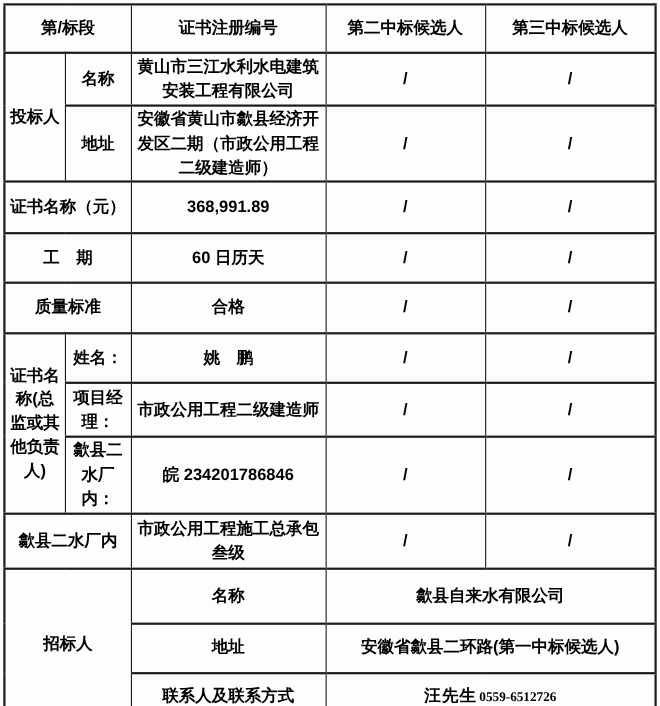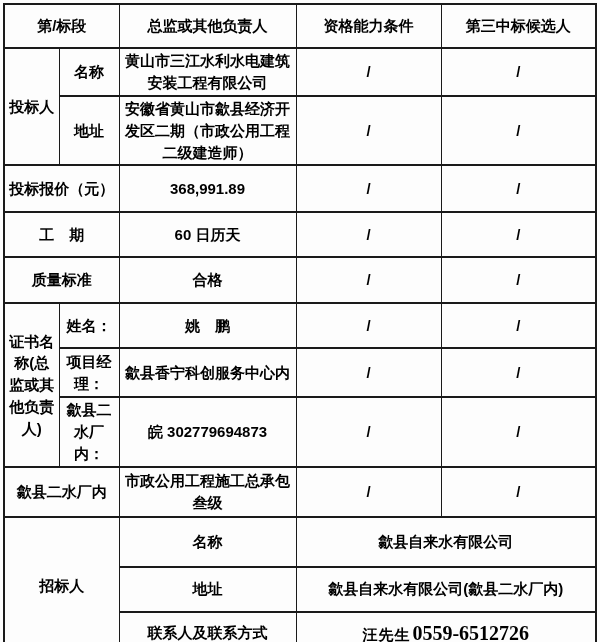--- a/index.html
+++ b/index.html
@@ -43,63 +43,63 @@
     font-family: "Liberation Serif", serif;
     font-size: 16px;
   }
   td.slash {
     font-family: "Liberation Serif", serif;
     font-size: 15px;
     color: #26303f;
   }
   .phone {
     font-family: "Liberation Serif", serif;
-    font-size: 20px;
+    font-size: 12px;
     margin-left: 2px;
   }
   .contact-name { letter-spacing: 1px; }
 </style>
 </head>
 <body>
 
 <div class="page">
   <table class="bid-table">
     <colgroup>
       <col style="width:55px">
       <col style="width:60px">
       <col style="width:177px">
       <col style="width:145px">
       <col style="width:155px">
     </colgroup>
 
     <tbody>
         <tr style="height:44px">
       <td colspan="2">第/标段</td>
-      <td>总监或其他负责人</td>
-      <td>资格能力条件</td>
+      <td>证书注册编号</td>
+      <td>第二中标候选人</td>
       <td>第三中标候选人</td>
     </tr>
 
     <tr style="height:48px">
       <td rowspan="2">投标人</td>
       <td>名称</td>
       <td>黄山市三江水利水电建筑安装工程有限公司</td>
       <td class="slash">/</td>
       <td class="slash">/</td>
     </tr>
 
     <tr style="height:68px">
       <td>地址</td>
       <td>安徽省黄山市歙县经济开发区二期（市政公用工程二级建造师）</td>
       <td class="slash">/</td>
       <td class="slash">/</td>
     </tr>
 
     <tr style="height:47px">
-      <td colspan="2">投标报价（元）</td>
+      <td colspan="2">证书名称（元）</td>
       <td class="num">368,991.89</td>
       <td class="slash">/</td>
       <td class="slash">/</td>
     </tr>
 
     <tr style="height:45px">
       <td colspan="2">工　期</td>
       <td class="num">60 日历天</td>
       <td class="slash">/</td>
       <td class="slash">/</td>
@@ -115,48 +115,48 @@
     <tr style="height:45px">
       <td rowspan="3">证书名称(总监或其他负责人)</td>
       <td>姓名：</td>
       <td>姚　鹏</td>
       <td class="slash">/</td>
       <td class="slash">/</td>
     </tr>
 
     <tr style="height:49px">
       <td>项目经理：</td>
-      <td>歙县香宁科创服务中心内</td>
+      <td>市政公用工程二级建造师</td>
       <td class="slash">/</td>
       <td class="slash">/</td>
     </tr>
 
     <tr style="height:53px">
       <td>歙县二水厂内：</td>
-      <td class="num">皖 302779694873</td>
+      <td class="num">皖 234201786846</td>
       <td class="slash">/</td>
       <td class="slash">/</td>
     </tr>
 
     <tr style="height:50px">
       <td colspan="2">歙县二水厂内</td>
       <td>市政公用工程施工总承包叁级</td>
       <td class="slash">/</td>
       <td class="slash">/</td>
     </tr>
 
     <tr style="height:50px">
       <td colspan="2" rowspan="3">招标人</td>
       <td>名称</td>
       <td colspan="2">歙县自来水有限公司</td>
     </tr>
 
     <tr style="height:45px">
       <td>地址</td>
-      <td colspan="2">歙县自来水有限公司(歙县二水厂内)</td>
+      <td colspan="2">安徽省歙县二环路(第一中标候选人)</td>
     </tr>
 
     <tr style="height:43px">
       <td>联系人及联系方式</td>
       <td colspan="2">
         <span class="contact-name">汪先生</span><span class="phone">0559-6512726</span>
       </td>
     </tr>
   </tbody>
     </table>

